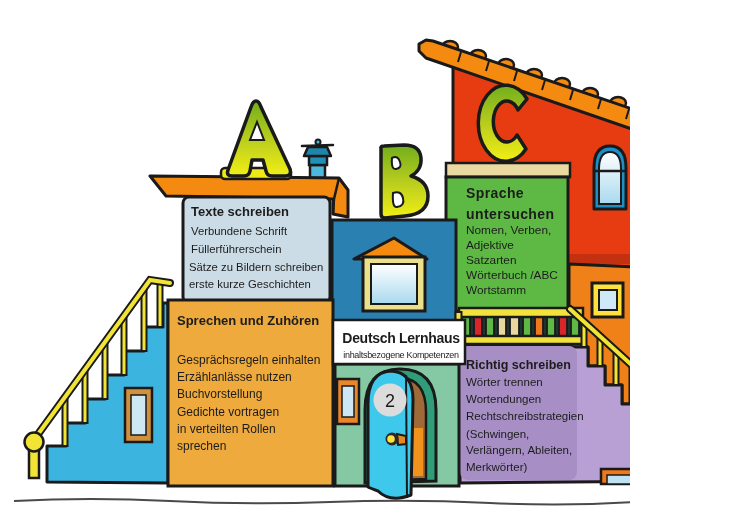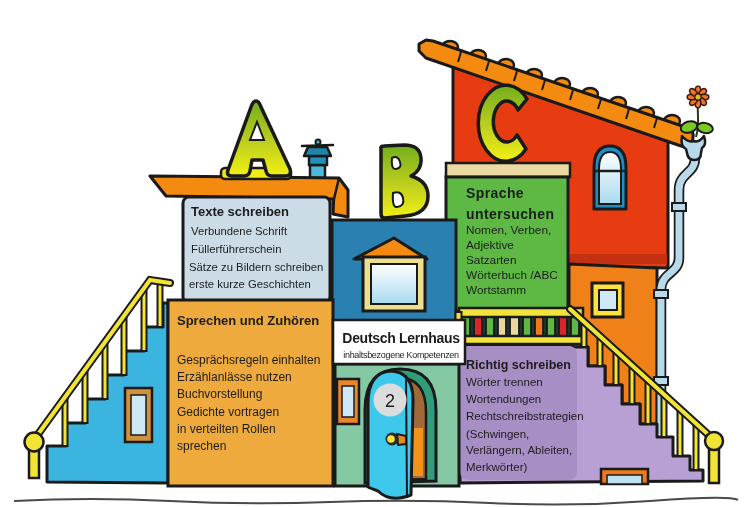--- a/index.html
+++ b/index.html
@@ -1,16 +1,16 @@
 <!DOCTYPE html>
 <html><head>
 <meta charset="utf-8">
 <style>
   html,body{margin:0;padding:0;background:#fff;}
-  .wrap{width:750px;height:507px;position:relative;overflow:hidden;}
+  .wrap{width:630px;height:507px;position:relative;overflow:hidden;}
   text{font-family:"Liberation Sans",sans-serif;fill:#1c1c1c;}
 </style>
 </head>
 <body>
 <div class="wrap">
 <svg width="750" height="507" viewBox="0 0 750 507">
 <defs>
   <linearGradient id="gLet" x1="0" y1="0" x2="0" y2="1">
     <stop offset="0" stop-color="#72ae1c"></stop>
     <stop offset="0.5" stop-color="#b8cc1e"></stop>

